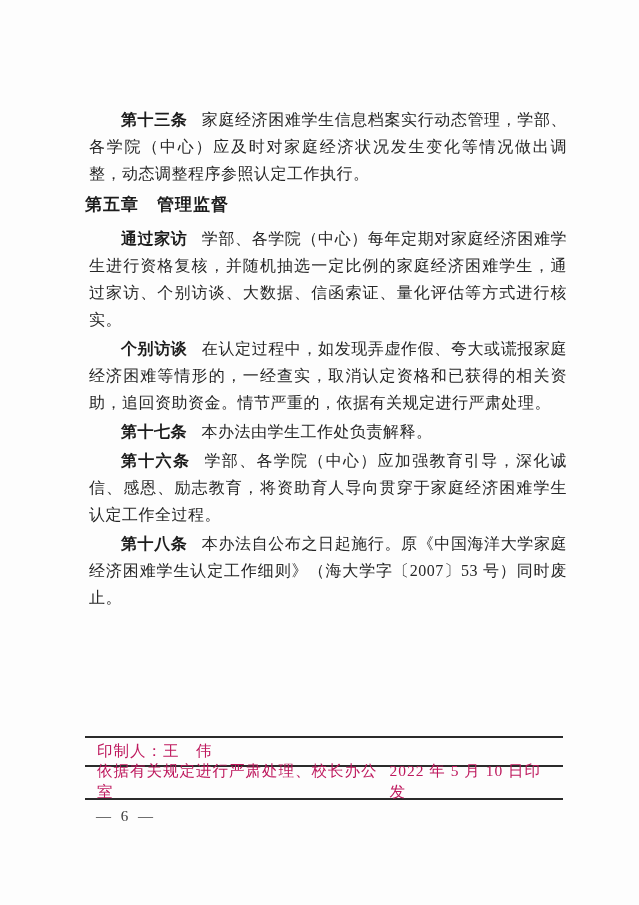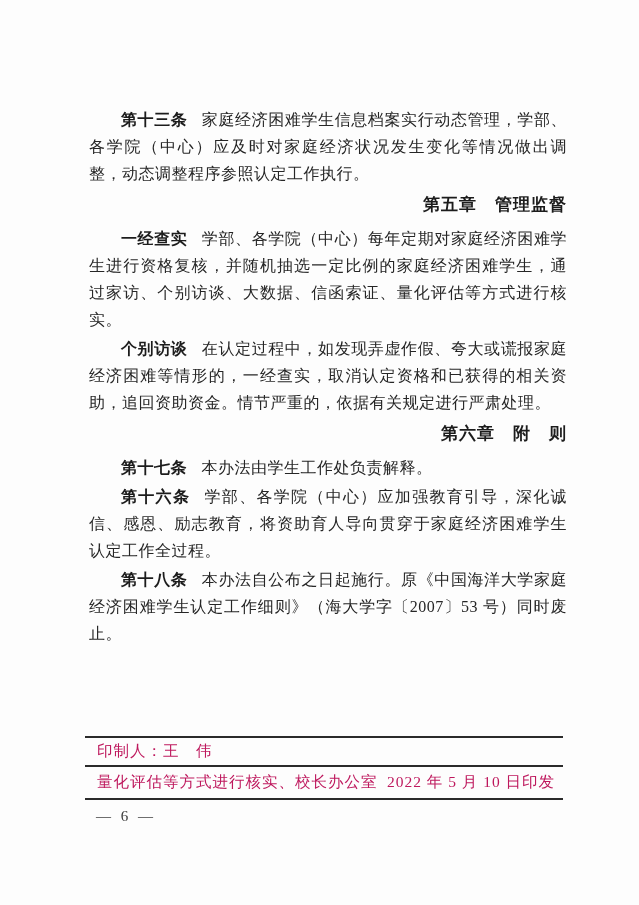--- a/index.html
+++ b/index.html
@@ -30,21 +30,21 @@
     font-family: "Liberation Sans", "DejaVu Sans", sans-serif;
     font-weight: 700;
     color: #1c1c1c;
     margin-right: 0.9em;
   }
   .chapter {
     font-family: "Liberation Sans", "DejaVu Sans", sans-serif;
     font-weight: 700;
     font-size: 17px;
     color: #1c1c1c;
-    text-align: right;
+    text-align: left;
     text-indent: 0;
     letter-spacing: 1px;
     margin: 4px 0 7px 0;
     line-height: 27px;
   }
   .colophon {
     position: absolute;
     left: 85px;
     top: 736px;
     width: 478px;
@@ -77,42 +77,41 @@
 <body>
 
 <div class="sheet">
 
   <main class="doc">
 
     <p class="para"><span class="term">第十三条</span><span>家庭经济困难学生信息档案实行动态管理，学部、各学院（中心）应及时对家庭经济状况发生变化等情况做出调整，动态调整程序参照认定工作执行。</span></p>
 
     <h2 class="chapter">第五章　管理监督</h2>
 
-    <p class="para"><span class="term">一经查实</span><span>学部、各学院（中心）每年定期对家庭经济困难学生进行资格复核，并随机抽选一定比例的家庭经济困难学生，通过家访、个别访谈、大数据、信函索证、量化评估等方式进行核实。</span></p>
+    <p class="para"><span class="term">通过家访</span><span>学部、各学院（中心）每年定期对家庭经济困难学生进行资格复核，并随机抽选一定比例的家庭经济困难学生，通过家访、个别访谈、大数据、信函索证、量化评估等方式进行核实。</span></p>
 
     <p class="para"><span class="term">个别访谈</span><span>在认定过程中，如发现弄虚作假、夸大或谎报家庭经济困难等情形的，一经查实，取消认定资格和已获得的相关资助，追回资助资金。情节严重的，依据有关规定进行严肃处理。</span></p>
 
-    <h2 class="chapter">第六章　附　则</h2>
 
     <p class="para"><span class="term">第十七条</span><span>本办法由学生工作处负责解释。</span></p>
 
     <p class="para"><span class="term">第十六条</span><span>学部、各学院（中心）应加强教育引导，深化诚信、感恩、励志教育，将资助育人导向贯穿于家庭经济困难学生认定工作全过程。</span></p>
 
     <p class="para"><span class="term">第十八条</span><span>本办法自公布之日起施行。原《中国海洋大学家庭经济困难学生认定工作细则》（海大学字〔2007〕53 号）同时废止。</span></p>
 
   </main>
 
   <footer class="colophon">
     <div class="rule rule-top"></div>
     <div class="crow crow-1">
       <span>印制人：王　伟</span>
     </div>
     <div class="rule rule-mid"></div>
     <div class="crow crow-2">
-      <span>量化评估等方式进行核实、校长办公室</span>
+      <span>依据有关规定进行严肃处理、校长办公室</span>
       <span>2022 年 5 月 10 日印发</span>
     </div>
     <div class="rule rule-bot"></div>
   </footer>
 
   <div class="page-number">— 6 —</div>
 
 </div>
 
 </body></html>

